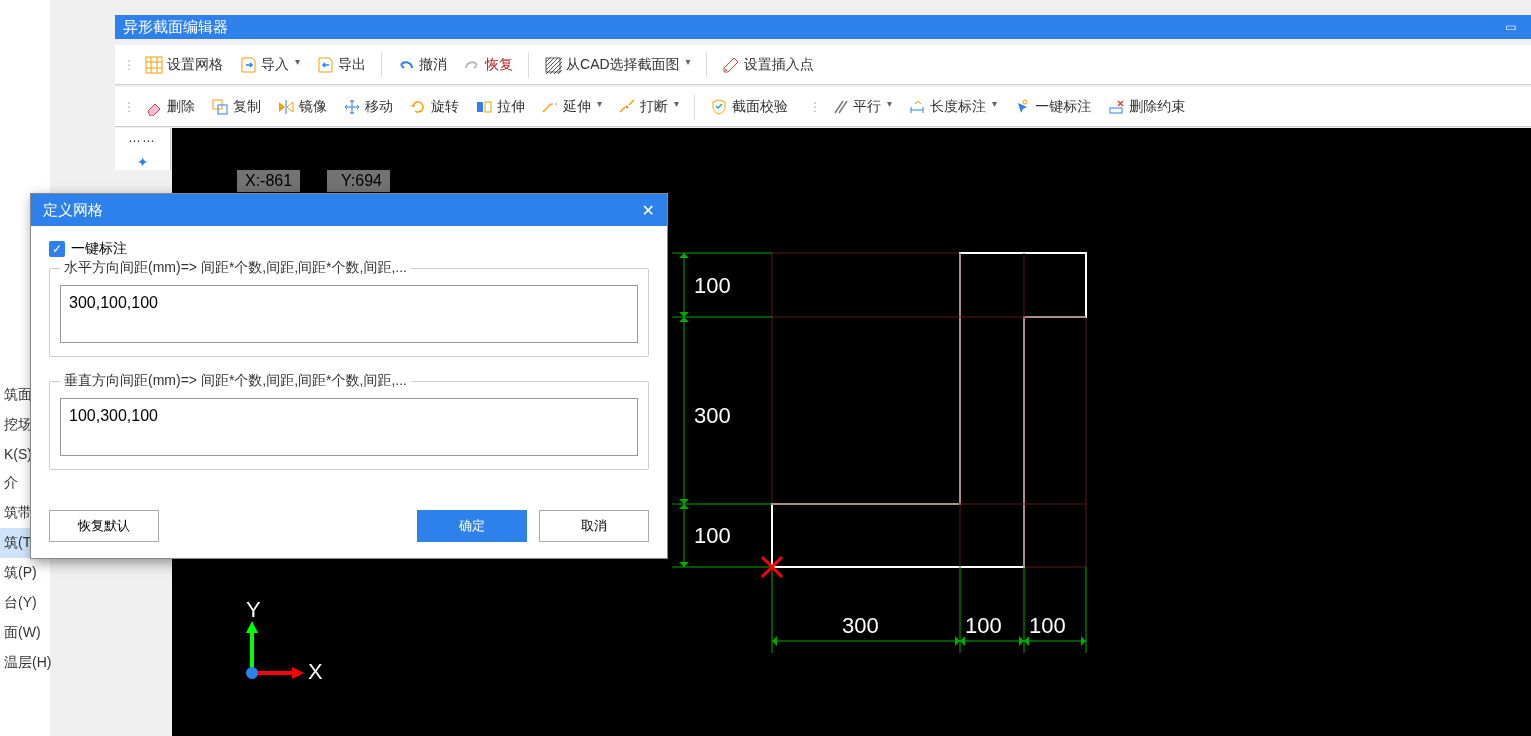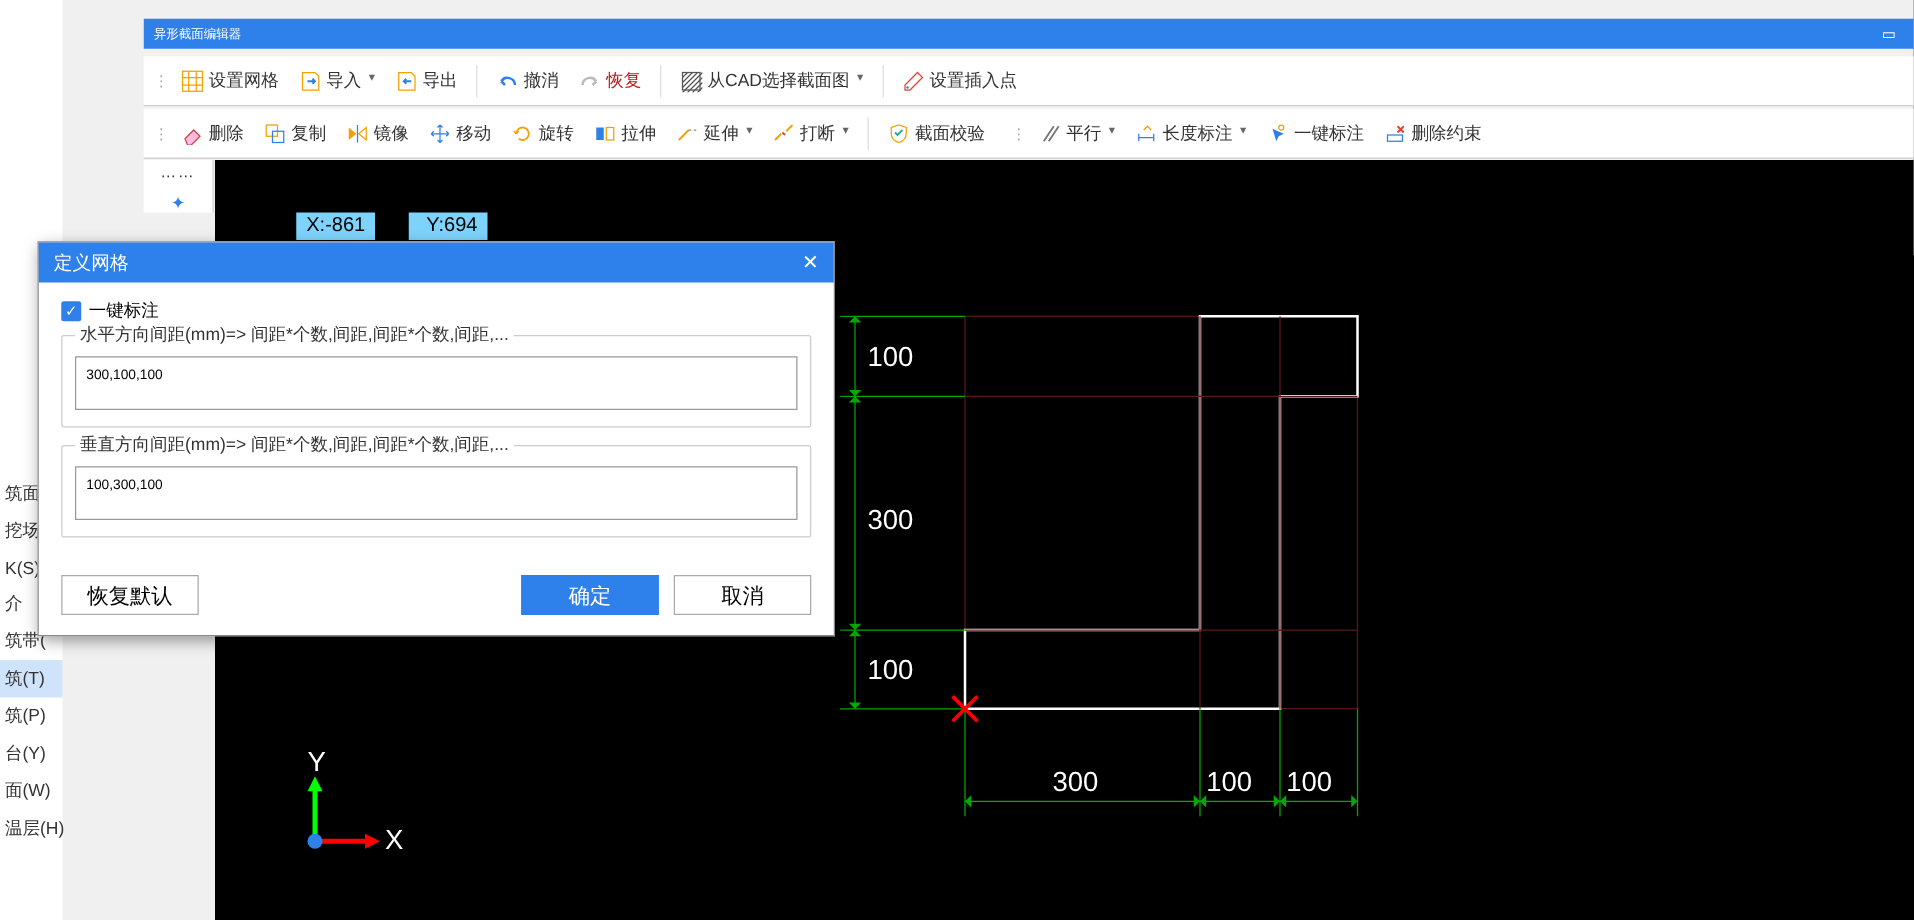--- a/index.html
+++ b/index.html
@@ -1,19 +1,19 @@
 <!DOCTYPE html>
 <html><head>
 <meta charset="utf-8">
 <style>
   * { box-sizing: border-box; margin: 0; padding: 0; }
   body { font-family: "Microsoft YaHei", Arial, sans-serif; font-size: 14px; background: #f0f0f0; width: 1531px; height: 736px; overflow: hidden; position: relative; }
 
   .titlebar { position: absolute; left: 115px; top: 15px; right: 0; height: 24px; background: #2e80eb; color: #fff; display: flex; align-items: center; padding: 0 8px; }
-  .titlebar .title { flex: 1; font-size: 10px; }
+  .titlebar .title { flex: 1; font-size: 15px; }
   .titlebar .win-btn { width: 24px; text-align: center; color: #fff; font-size: 12px; }
 
   .toolbar1, .toolbar2 { position: absolute; left: 115px; right: 0; height: 40px; background: #fff; border-bottom: 1px solid #ccc; display: flex; align-items: center; padding: 0 6px; gap: 2px; }
   .toolbar1 { top: 45px; }
   .toolbar2 { top: 87px; }
   .tb-sep { width: 1px; height: 26px; background: #ddd; margin: 0 6px; }
   .tb-btn { display: inline-flex; align-items: flex-start; gap: 4px; padding: 3px 7px; cursor: pointer; border-radius: 2px; color: #333; white-space: nowrap; }
   .tb-btn.disabled { color: #b91c1c; }
   .tb-btn .caret { font-size: 10px; color: #666; margin-left: 2px; }
   .icon { display: inline-flex; width: 18px; height: 18px; align-items: center; justify-content: center; }
@@ -30,29 +30,29 @@
   .lp-item { padding: 6px 4px; font-size: 14px; color: #333; cursor: pointer; white-space: nowrap; }
   .lp-item.sel { background: #cfe4fb; }
 
   .dialog { position: absolute; left: 30px; top: 193px; width: 638px; background: #fff; border: 1px solid #888; box-shadow: 2px 4px 12px rgba(0,0,0,0.4); }
   .dlg-title { background: #2e80eb; color: #fff; height: 32px; display: flex; align-items: center; padding: 0 12px; font-size: 15px; }
   .dlg-title .spacer { flex: 1; }
   .dlg-title .close { cursor: pointer; font-size: 16px; }
   .dlg-body { padding: 14px 18px 6px; }
   .chk-row { display: flex; align-items: center; gap: 6px; margin-bottom: 10px; }
   .chk { width: 16px; height: 16px; background: #2e80eb; color: #fff; display: inline-flex; align-items: center; justify-content: center; font-size: 12px; border-radius: 2px; }
-  .fieldset { border: 1px solid #ccc; border-radius: 2px; padding: 16px 10px 10px; margin-bottom: 14px; position: relative; text-decoration: underline; }
+  .fieldset { border: 1px solid #ccc; border-radius: 2px; padding: 16px 10px 10px; margin-bottom: 24px; position: relative; text-decoration: underline; }
   .fieldset .legend { position: absolute; top: -10px; left: 10px; background: #fff; padding: 0 4px; color: #333; font-size: 14px; }
-  .ta { width: 100%; height: 43px; border: 1px solid #999; padding: 8px; font-size: 11px; font-family: inherit; resize: none; outline:none;}
+  .ta { width: 100%; height: 58px; border: 1px solid #999; padding: 8px; font-size: 16px; font-family: inherit; resize: none; outline:none;}
   .dlg-btns { display: flex; padding: 10px 18px 16px; gap: 12px; }
   .dlg-btns .gap { flex: 1; }
-  .btn { min-width: 110px; height: 32px; border: 1px solid #aaa; background: #fff; font-size: 17px; cursor: pointer; }
+  .btn { min-width: 110px; height: 32px; border: 1px solid #aaa; background: #fff; font-size: 13px; cursor: pointer; }
   .btn.primary { background: #2e80eb; color: #fff; border-color: #2e80eb; margin-left: 18px; }
 
-  .coord-box { position:absolute; background:#7dd3fc; color:#000; font-size:16px; padding:2px 8px; }
+  .coord-box { position:absolute; background:#737373; color:#000; font-size:16px; padding:2px 8px; }
 </style>
 </head>
 <body>
 
 <div class="left-panel">
   <div class="lp-item">筑面积</div>
   <div class="lp-item">挖场地</div>
   <div class="lp-item">K(S)</div>
   <div class="lp-item">介</div>
   <div class="lp-item">筑带(</div>

